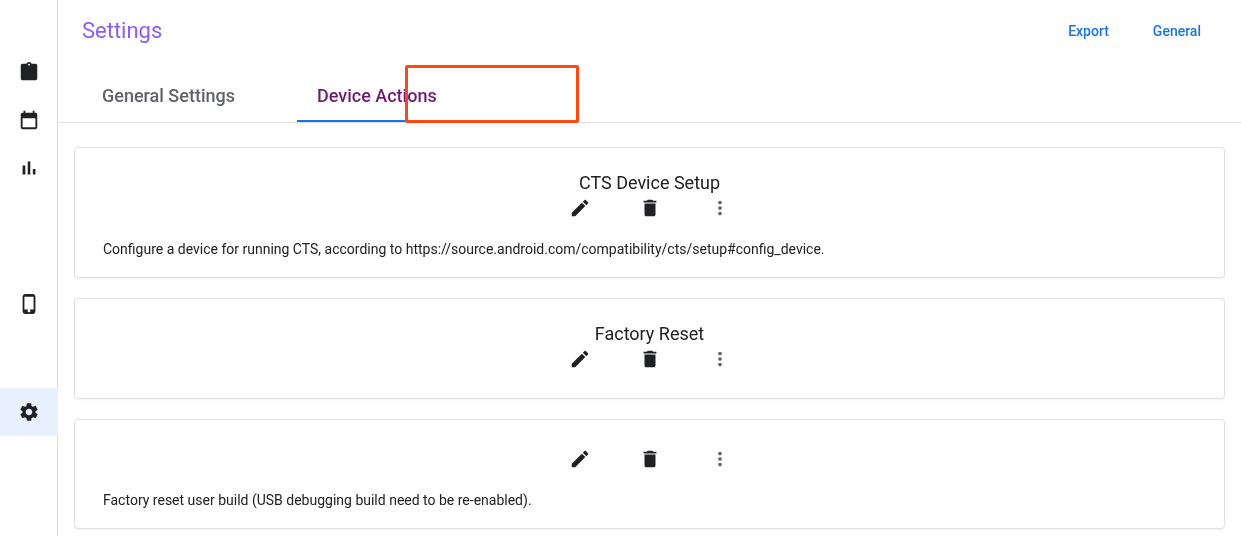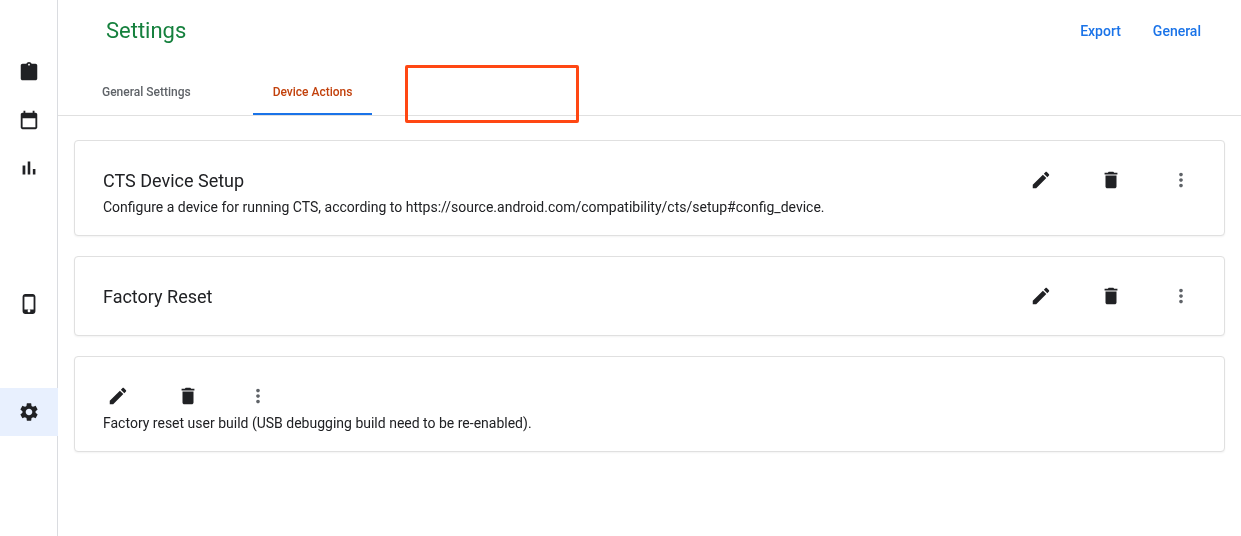--- a/index.html
+++ b/index.html
@@ -42,51 +42,50 @@
     }
     .header {
       display: flex;
       align-items: center;
       justify-content: space-between;
       padding: 18px 40px 8px 24px;
     }
     .page-title {
       font-size: 22px;
       font-weight: 400;
-      color: #15803d;
-      margin-left: 24px;
+      color: #8b5cf6;
     }
     .header-actions {
       display: flex;
-      gap: 32px;
+      gap: 44px;
     }
     .header-link {
       color: #1a73e8;
       font-size: 14px;
       font-weight: 500;
       cursor: pointer;
       text-decoration: none;
     }
     .tabs {
       display: flex;
       border-bottom: 1px solid #e0e0e0;
       padding-left: 24px;
       margin-top: 20px;
       position: relative;
     }
     .tab {
       padding: 14px 20px;
-      font-size: 12px;
+      font-size: 18px;
       font-weight: 500;
       color: #5f6368;
       cursor: pointer;
       position: relative;
     }
     .tab.active {
-      color: #c2410c;
+      color: #701a75;
       border-bottom: 2px solid #1a73e8;
     }
     .tab-highlight {
       position: absolute;
       border: 3px solid #ff4713;
       border-radius: 2px;
       pointer-events: none;
     }
     .content {
       padding: 24px 16px 0 16px;
@@ -97,20 +96,21 @@
       border-radius: 4px;
       box-shadow: 0 1px 2px rgba(0,0,0,0.05);
       padding: 24px 28px 20px 28px;
       margin-bottom: 20px;
       position: relative;
     }
     .card-header {
       display: flex;
       align-items: center;
       justify-content: space-between;
+      flex-direction: column;
     }
     .card-title {
       font-size: 18px;
       font-weight: 400;
       color: #202124;
     }
     .card-actions {
       display: flex;
       gap: 40px;
       align-items: center;
@@ -119,21 +119,21 @@
       background: none;
       border: none;
       cursor: pointer;
       color: #202124;
       padding: 4px;
       display: flex;
       align-items: center;
       justify-content: center;
     }
     .card-desc {
-      margin-top: 4px;
+      margin-top: 18px;
       font-size: 14px;
       color: #202124;
     }
     svg { display: block; }
   </style>
 </head>
 <body>
 
 <nav class="sidebar">
   <div class="sidebar-item">

